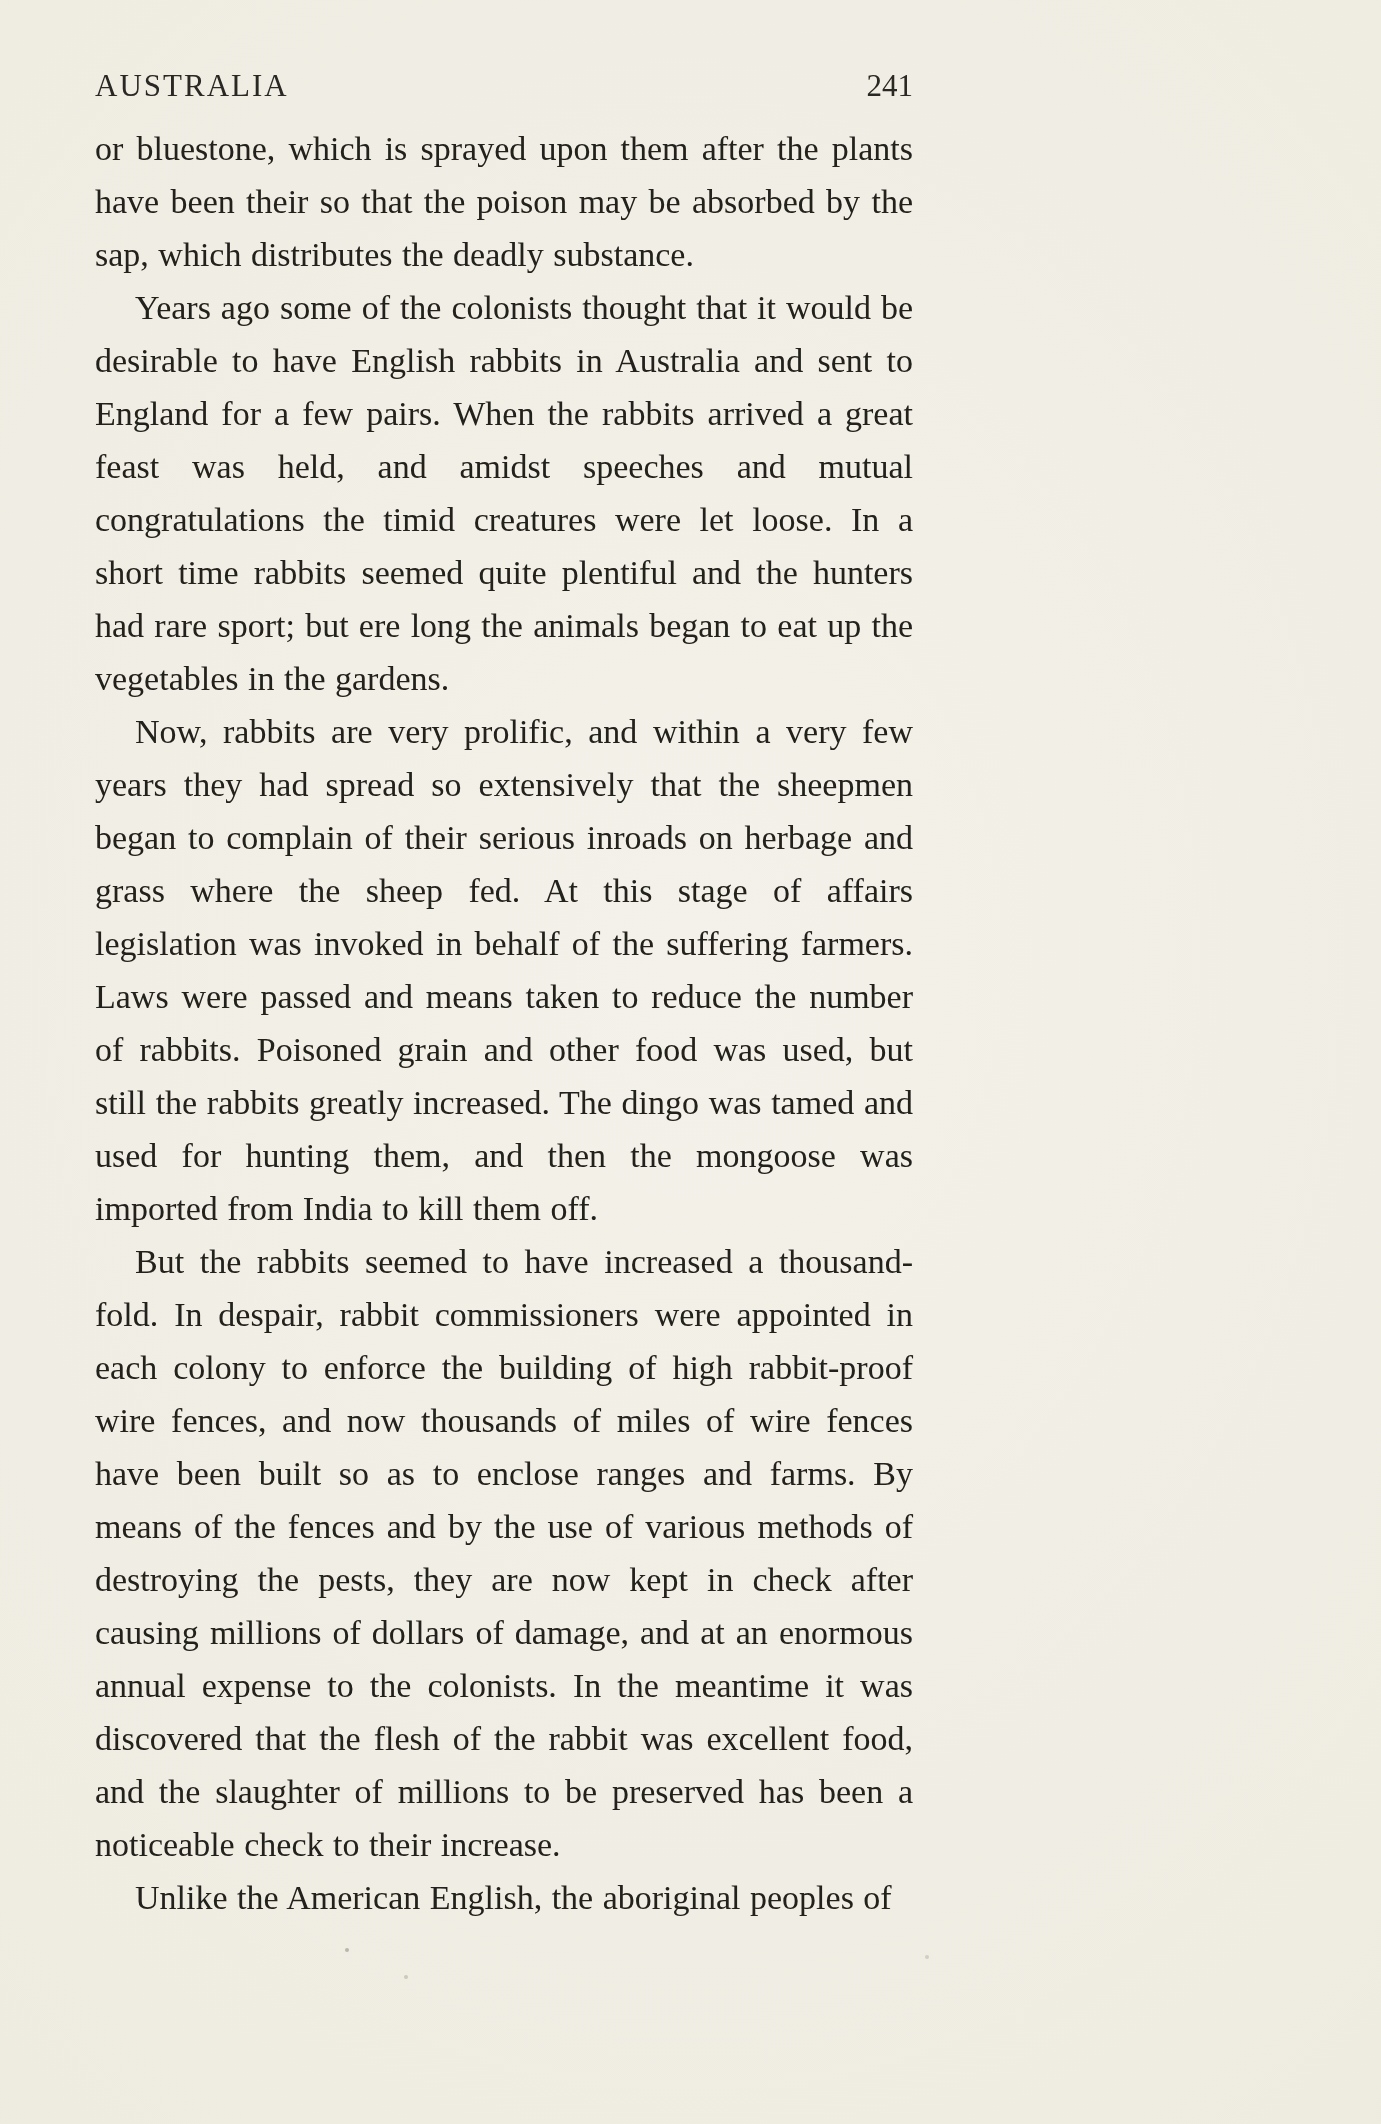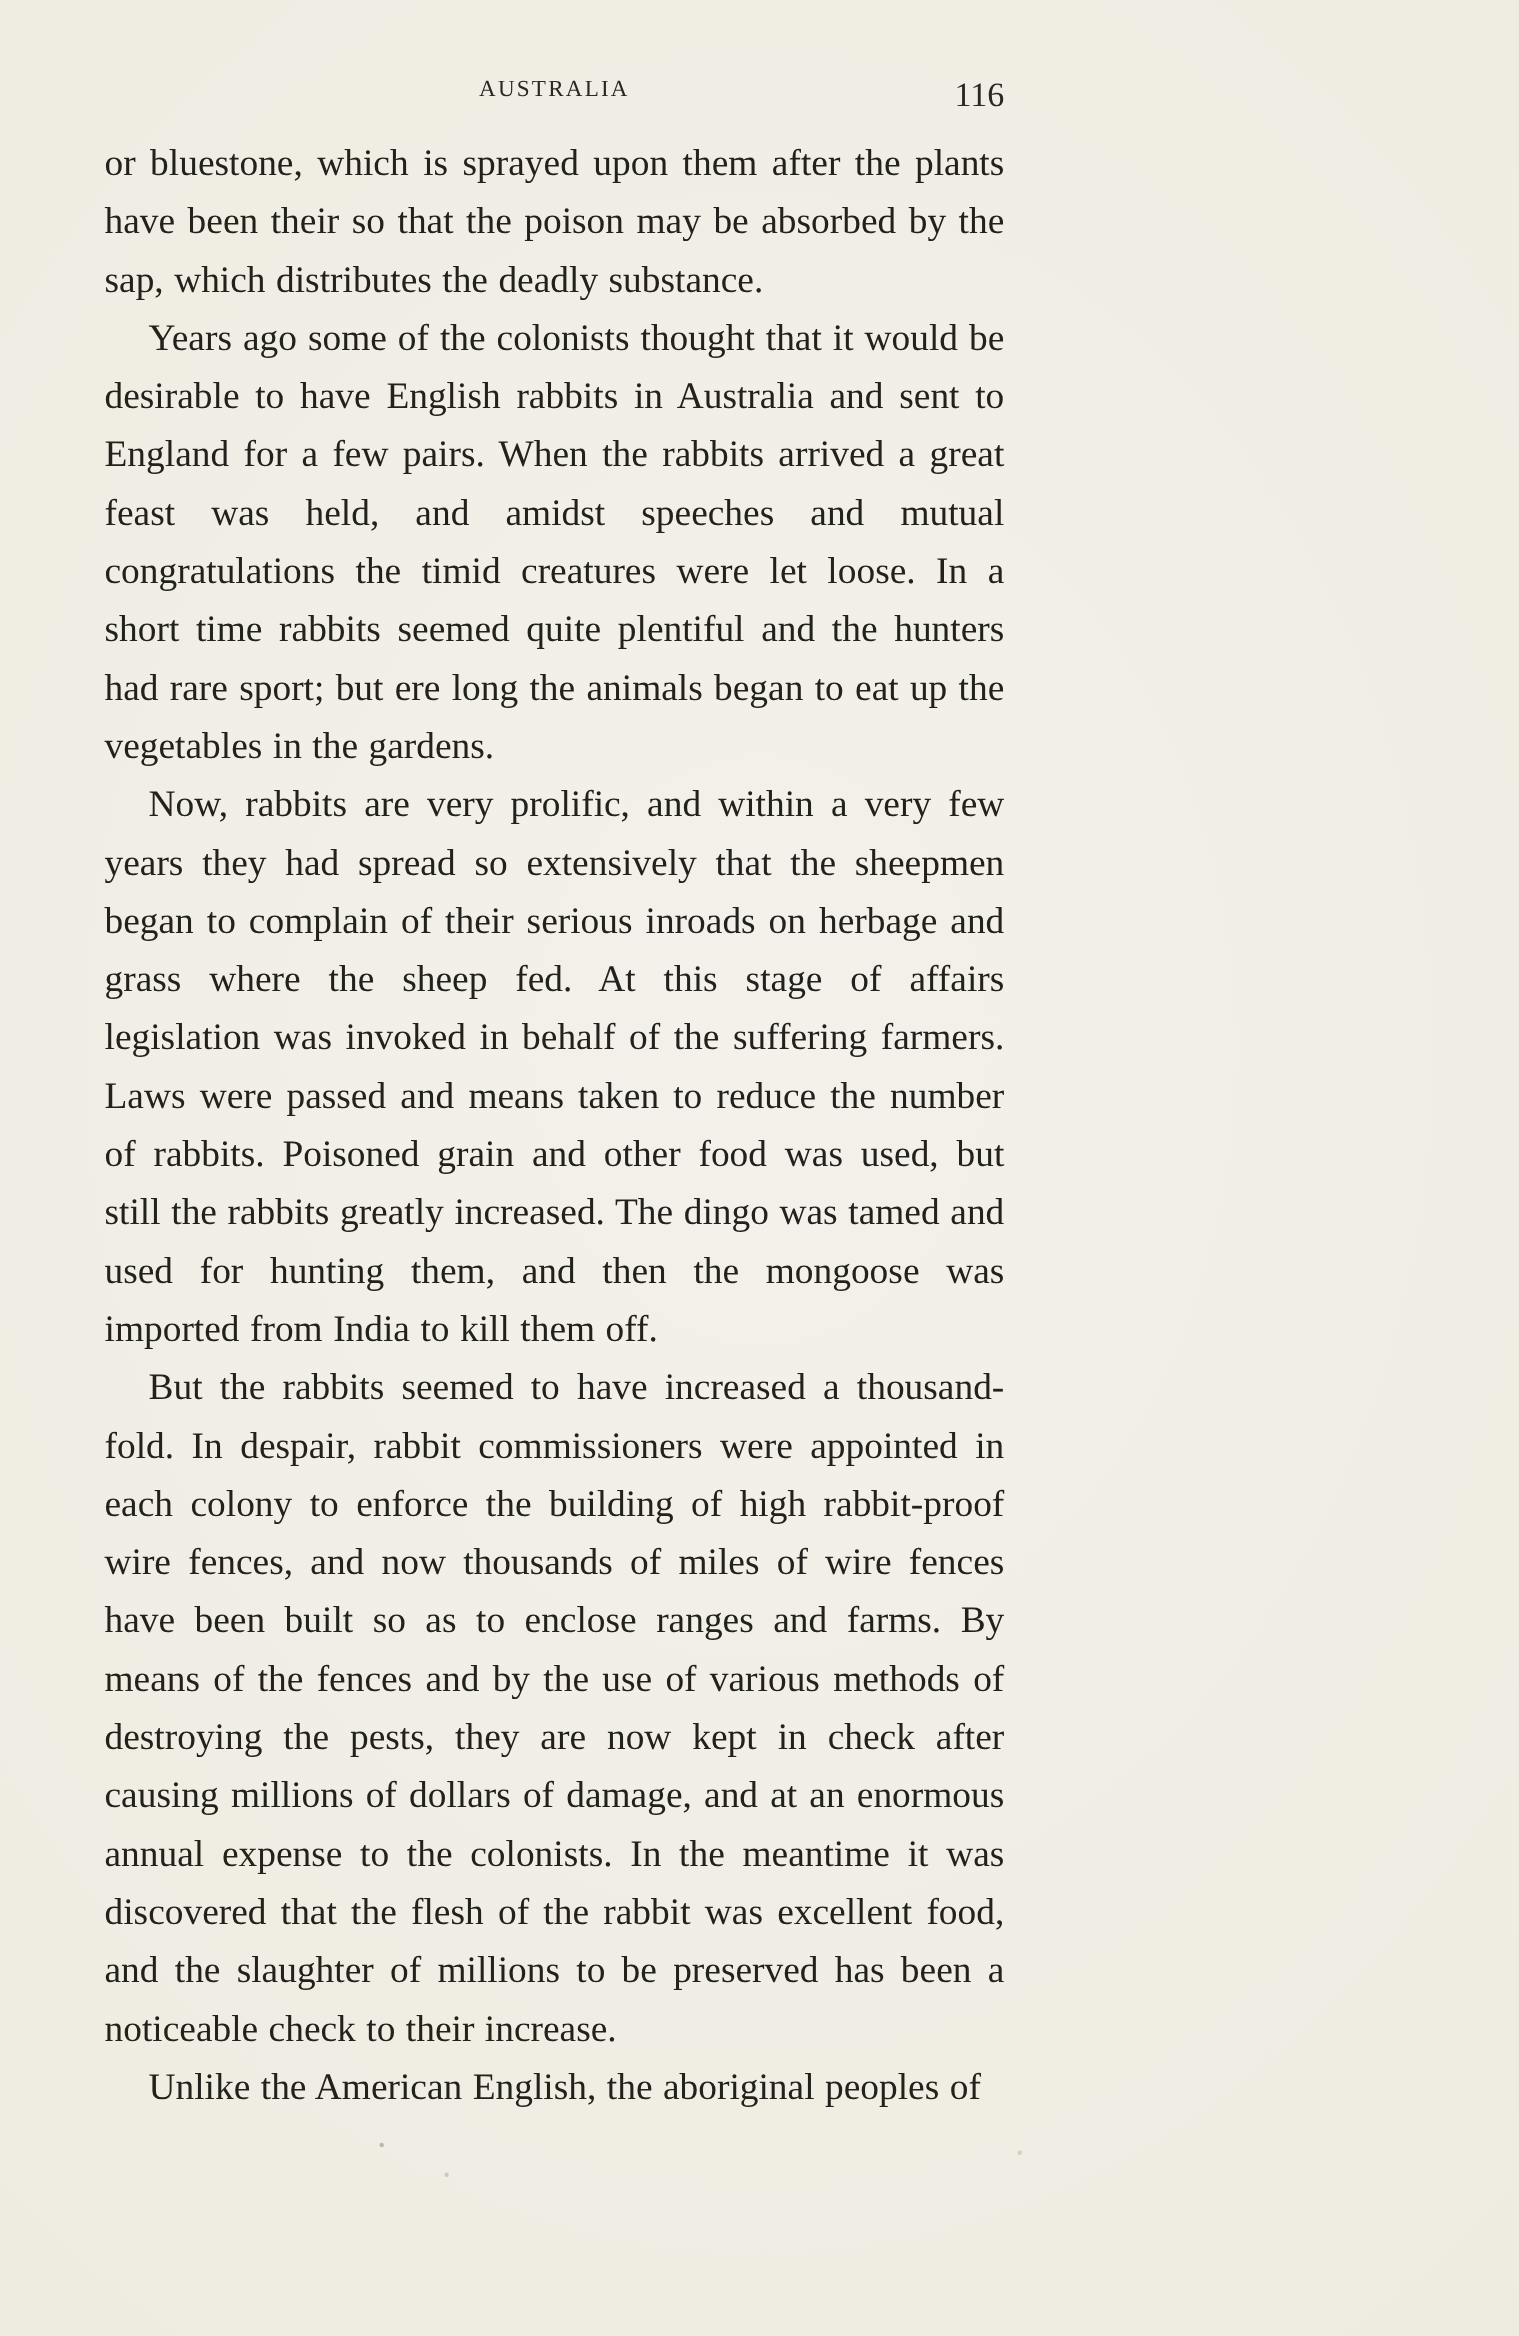--- a/index.html
+++ b/index.html
@@ -20,22 +20,22 @@
   }
   .running-head {
     position: absolute;
     top: 68px;
     left: 95px;
     width: 818px;
     height: 42px;
   }
   .running-title {
     display: block;
-    text-align: center;
-    font-size: 21px;
+    text-align: left;
+    font-size: 31px;
     letter-spacing: 2px;
     color: #2a2823;
   }
   .page-number {
     position: absolute;
     right: 0;
     top: 0;
     font-size: 31px;
     color: #2a2823;
   }
@@ -69,21 +69,21 @@
   .speck.s2 { left: 404px; top: 1975px; opacity: 0.35; }
   .speck.s3 { left: 925px; top: 1955px; opacity: 0.3; }
 </style>
 </head>
 <body>
 
 <div class="sheet">
 
   <div class="running-head">
     <span class="running-title">AUSTRALIA</span>
-    <span class="page-number">116</span>
+    <span class="page-number">241</span>
   </div>
 
   <div class="text-block">
       <p class="para">or bluestone, which is sprayed upon them after the plants have been their so that the poison may be absorbed by the sap, which distributes the deadly substance.</p>
       <p class="para indent">Years ago some of the colonists thought that it would be desirable to have English rabbits in Australia and sent to England for a few pairs.  When the rabbits arrived a great feast was held, and amidst speeches and mutual congratulations the timid creatures were let loose.  In a short time rabbits seemed quite plentiful and the hunters had rare sport; but ere long the animals began to eat up the vegetables in the gardens.</p>
       <p class="para indent">Now, rabbits are very prolific, and within a very few years they had spread so extensively that the sheepmen began to complain of their serious inroads on herbage and grass where the sheep fed.  At this stage of affairs legislation was invoked in behalf of the suffering farmers.  Laws were passed and means taken to reduce the number of rabbits. Poisoned grain and other food was used, but still the rabbits greatly increased.  The dingo was tamed and used for hunting them, and then the mongoose was imported from India to kill them off.</p>
       <p class="para indent">But the rabbits seemed to have increased a thousand-fold. In despair, rabbit commissioners were appointed in each colony to enforce the building of high rabbit-proof wire fences, and now thousands of miles of wire fences have been built so as to enclose ranges and farms.  By means of the fences and by the use of various methods of destroying the pests, they are now kept in check after causing millions of dollars of damage, and at an enormous annual expense to the colonists.  In the meantime it was discovered that the flesh of the rabbit was excellent food, and the slaughter of millions to be preserved has been a noticeable check to their increase.</p>
       <p class="para indent">Unlike the American English, the aboriginal peoples of</p>
     </div>
 

